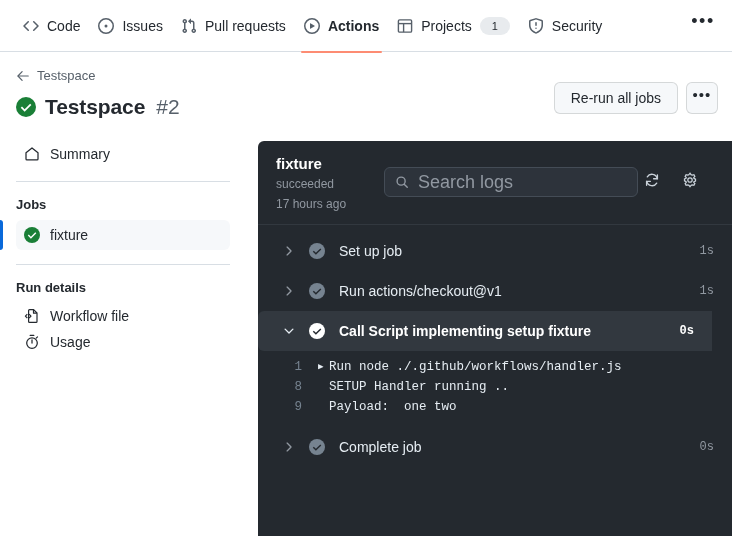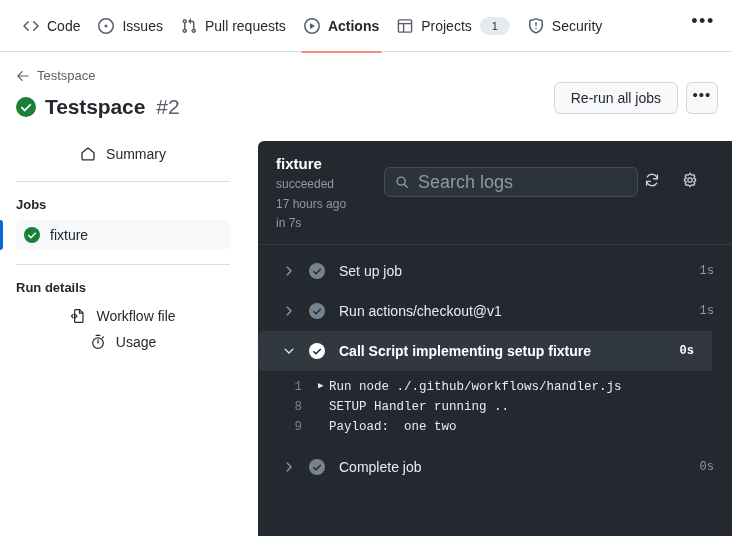--- a/index.html
+++ b/index.html
@@ -188,21 +188,20 @@
   .side-link {
     display: flex;
     align-items: center;
     gap: 10px;
     font-size: 14px;
     color: #24292f;
     padding: 5px 8px;
     border-radius: 6px;
     cursor: pointer;
     position: relative;
-    justify-content: center;
   }
   .side-link .side-ico {
     width: 16px;
     height: 16px;
     display: inline-flex;
     align-items: center;
     justify-content: center;
     color: #24292f;
     flex: none;
   }
@@ -563,21 +562,20 @@
     </div>
   </div>
 
   <div class="logs-panel">
 
     <div class="logs-head">
       <div class="logs-head-left">
         <div class="logs-job-name">fixture</div>
         <div class="logs-meta">succeeded</div>
         <div class="logs-meta">17 hours ago</div>
-        <div class="logs-meta">in 7s</div>
       </div>
 
       <div class="search-wrap">
         <div class="search-box">
           <span class="s-ico">
             <svg width="14" height="14" viewBox="0 0 16 16" fill="none" stroke="currentColor" stroke-width="1.6" stroke-linecap="round">
                 <circle cx="7" cy="7" r="4.6"></circle>
                 <line x1="10.5" y1="10.5" x2="14" y2="14"></line>
               </svg>
           </span>

